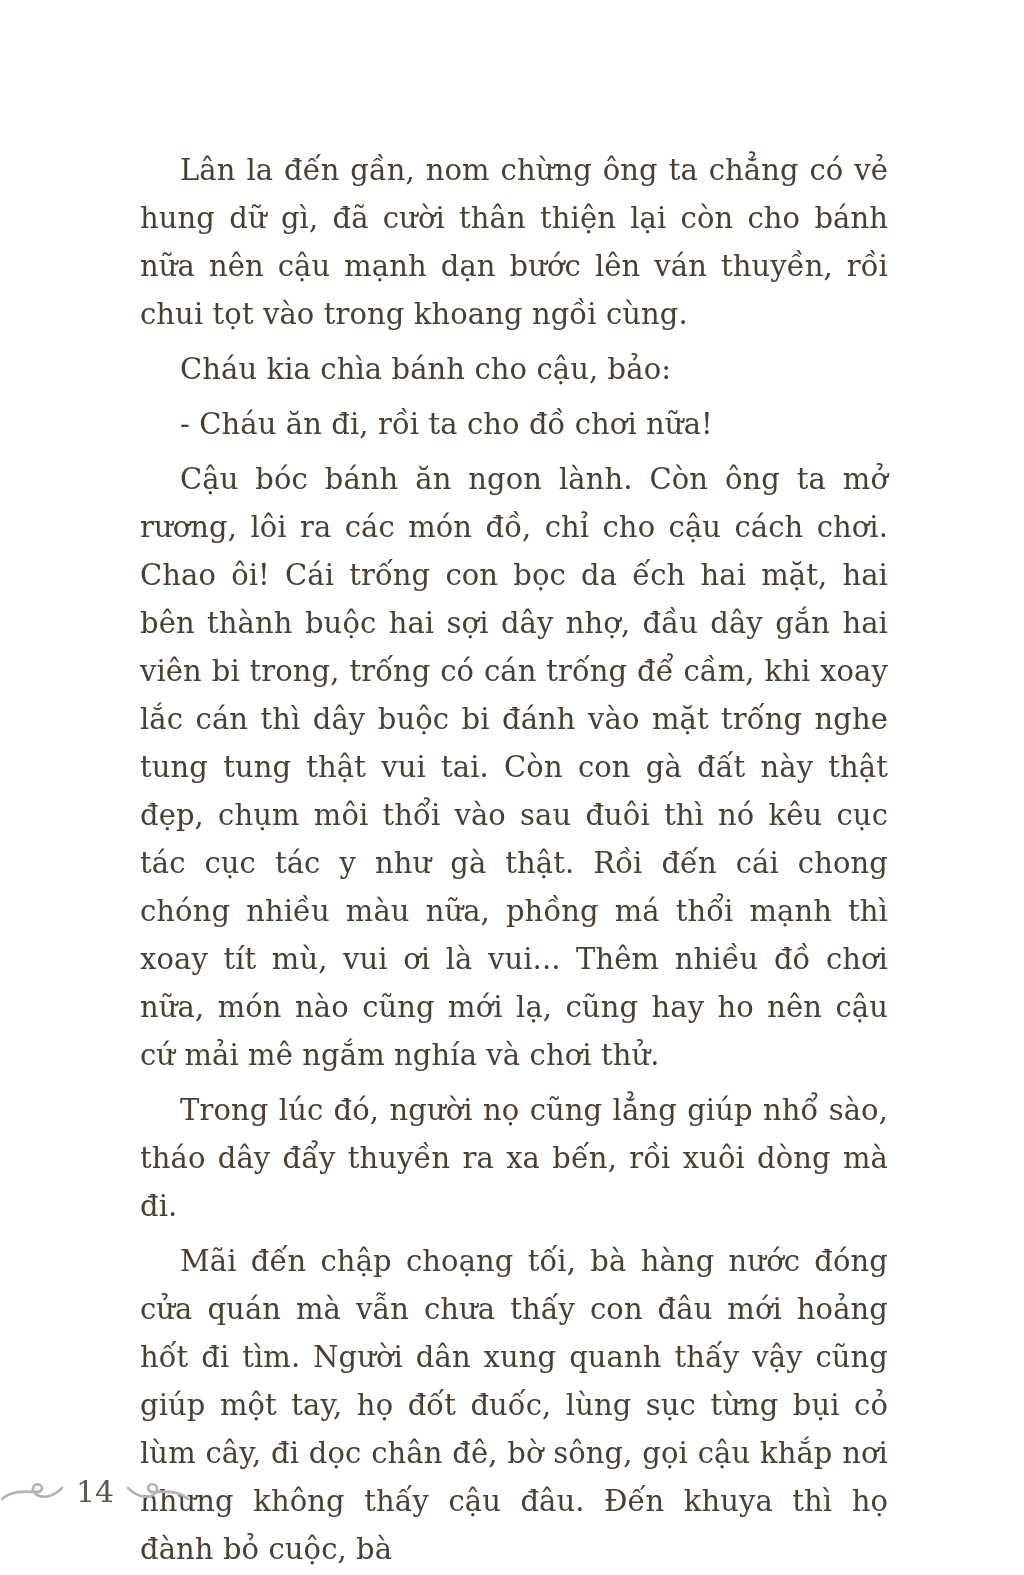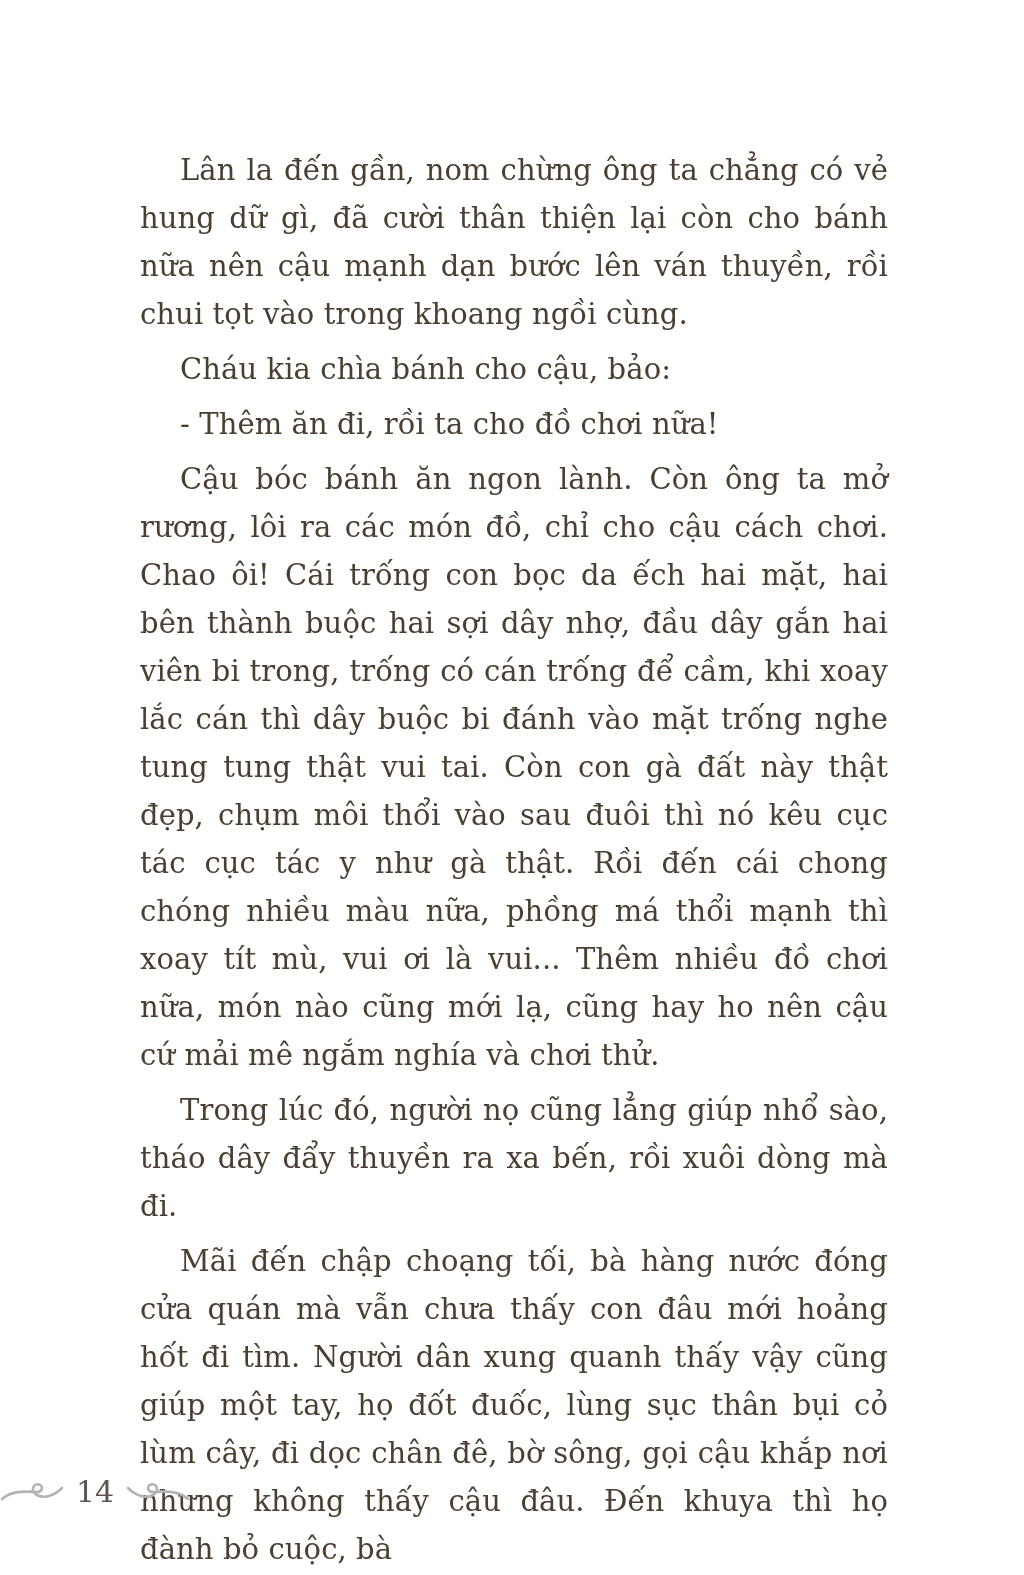--- a/index.html
+++ b/index.html
@@ -61,24 +61,24 @@
   }
 </style>
 </head>
 <body>
 
 <div class="page">
 
   <div class="text-block">
     <p>Lân la đến gần, nom chừng ông ta chẳng có vẻ hung dữ gì, đã cười thân thiện lại còn cho bánh nữa nên cậu mạnh dạn bước lên ván thuyền, rồi chui tọt vào trong khoang ngồi cùng.</p>
     <p>Cháu kia chìa bánh cho cậu, bảo:</p>
-    <p>- Thêm ăn đi, rồi ta cho đồ chơi nữa!</p>
+    <p>- Cháu ăn đi, rồi ta cho đồ chơi nữa!</p>
     <p>Cậu bóc bánh ăn ngon lành. Còn ông ta mở rương, lôi ra các món đồ, chỉ cho cậu cách chơi. Chao ôi! Cái trống con bọc da ếch hai mặt, hai bên thành buộc hai sợi dây nhợ, đầu dây gắn hai viên bi trong, trống có cán trống để cầm, khi xoay lắc cán thì dây buộc bi đánh vào mặt trống nghe tung tung thật vui tai. Còn con gà đất này thật đẹp, chụm môi thổi vào sau đuôi thì nó kêu cục tác cục tác y như gà thật. Rồi đến cái chong chóng nhiều màu nữa, phồng má thổi mạnh thì xoay tít mù, vui ơi là vui... Thêm nhiều đồ chơi nữa, món nào cũng mới lạ, cũng hay ho nên cậu cứ mải mê ngắm nghía và chơi thử.</p>
     <p>Trong lúc đó, người nọ cũng lẳng giúp nhổ sào, tháo dây đẩy thuyền ra xa bến, rồi xuôi dòng mà đi.</p>
-    <p>Mãi đến chập choạng tối, bà hàng nước đóng cửa quán mà vẫn chưa thấy con đâu mới hoảng hốt đi tìm. Người dân xung quanh thấy vậy cũng giúp một tay, họ đốt đuốc, lùng sục thân bụi cỏ lùm cây, đi dọc chân đê, bờ sông, gọi cậu khắp nơi nhưng không thấy cậu đâu. Đến khuya thì họ đành bỏ cuộc, bà</p>
+    <p>Mãi đến chập choạng tối, bà hàng nước đóng cửa quán mà vẫn chưa thấy con đâu mới hoảng hốt đi tìm. Người dân xung quanh thấy vậy cũng giúp một tay, họ đốt đuốc, lùng sục từng bụi cỏ lùm cây, đi dọc chân đê, bờ sông, gọi cậu khắp nơi nhưng không thấy cậu đâu. Đến khuya thì họ đành bỏ cuộc, bà</p>
   </div>
 
   <div class="page-footer">
     <span class="ornament">
       <svg width="64" height="28" viewBox="0 0 64 28" fill="none" xmlns="http://www.w3.org/2000/svg">
         <path d="M62 9 C54 17 44 20 37 16 C30 12 33 4 39 5.5 C44 7 42.5 13.5 36 13 C26 12.5 12 11 2 20" stroke="currentColor" stroke-width="2.6" stroke-linecap="round" fill="none"></path>
       </svg>
     </span>
     <span class="page-number">14</span>
     <span class="ornament flip">

